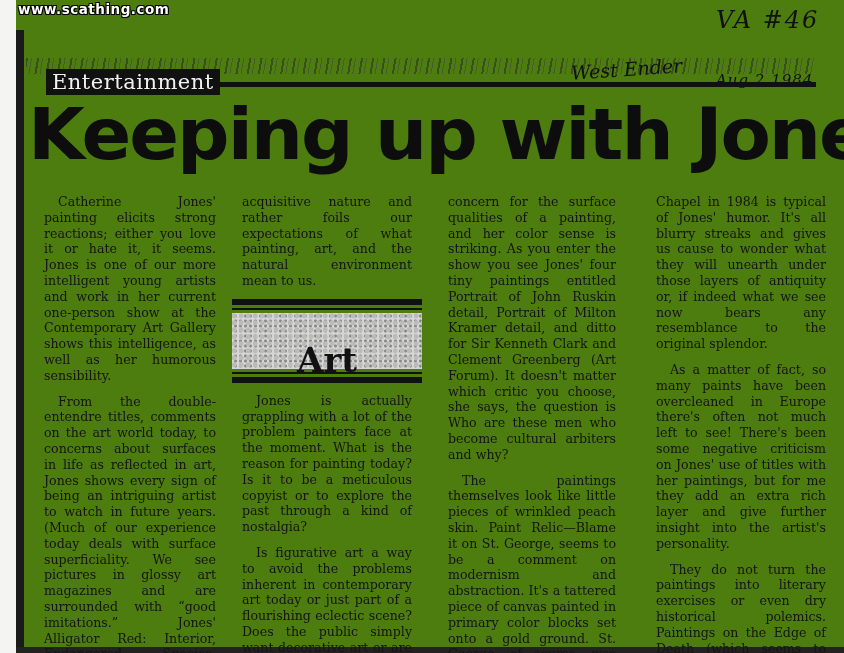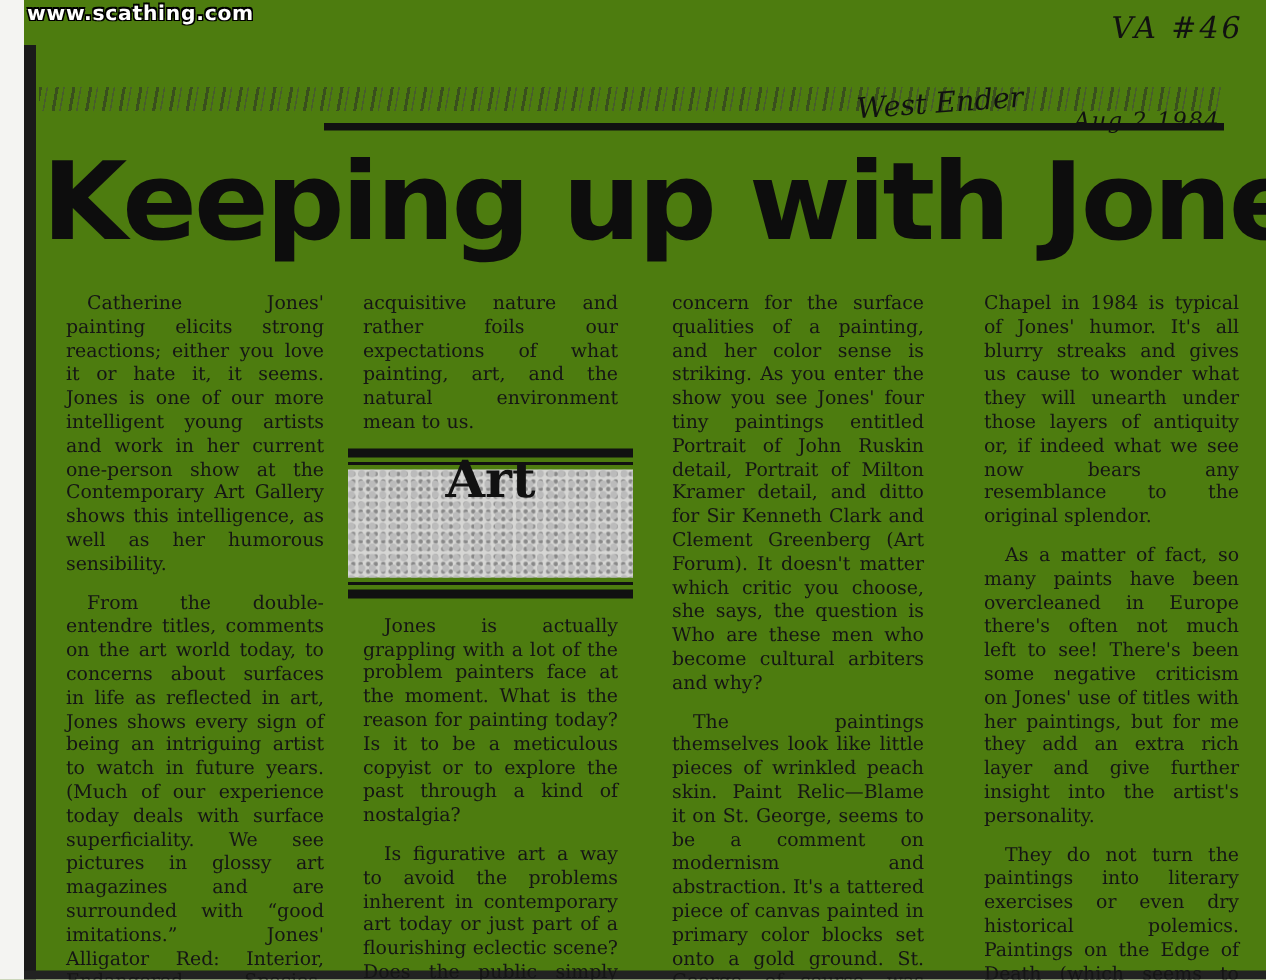--- a/index.html
+++ b/index.html
@@ -7,21 +7,21 @@
     body { position: relative; font-family: "DejaVu Serif", serif; color: #141414; }
 
     .page { position: absolute; left: 16px; top: 0; width: 844px; height: 653px; background: #4d7c0f; }
     .left-edge { position: absolute; left: 0; top: 30px; width: 8px; height: 623px; background: #1a1a1a; }
     .bottom-edge { position: absolute; left: 0; bottom: 0; width: 844px; height: 6px; background: #222; }
 
     .watermark { position: absolute; left: 2px; top: 1px; font-family: "DejaVu Sans", sans-serif; font-size: 13.5px; font-weight: bold; color: #fff; letter-spacing: 0.5px;
       text-shadow: -1px -1px 0 #000, 1px -1px 0 #000, -1px 1px 0 #000, 1px 1px 0 #000; }
 
     .handwriting { position: absolute; font-family: "DejaVu Serif", serif; font-style: italic; color: #111; }
-    .hw-issue { left: 700px; top: 6px; font-size: 20px; letter-spacing: 2px; margin-left: 25px; }
+    .hw-issue { left: 700px; top: 6px; font-size: 24px; letter-spacing: 2px; }
     .hw-date { left: 700px; top: 44px; font-size: 15px; letter-spacing: 1px; margin-top: 27px; }
     .hw-pub { left: 555px; top: 58px; font-size: 19px; letter-spacing: 0px; transform: rotate(-4deg); }
 
     .noise-band { position: absolute; left: 10px; top: 58px; width: 790px; height: 16px;
       background: repeating-linear-gradient(100deg, #2a2a2a 0 2px, transparent 2px 5px, #444 5px 6px, transparent 6px 11px);
       opacity: 0.55; }
     .rule-main { position: absolute; left: 200px; top: 82px; width: 600px; height: 5px; background: #111; }
 
     .section-label { position: absolute; left: 30px; top: 69px; height: 26px; padding: 0 6px; background: #111; color: #f2f2f2;
       font-family: "DejaVu Serif", serif; font-size: 21px; line-height: 26px; letter-spacing: 0.5px; }
@@ -33,21 +33,21 @@
     .col p { margin: 10px; text-indent: 14px; }
     .col p.noindent { text-indent: 0; }
     .col-1 { left: 18px; width: 192px; }
     .col-2 { left: 216px; width: 190px; }
     .col-3 { left: 422px; width: 188px; }
     .col-4 { left: 630px; width: 190px; }
 
     .art-box { margin: 3px 0 6px 0; width: 190px; }
     .art-box .bar { height: 6px; background: #111; }
     .art-box .thin { height: 2px; background: #111; margin-top: 3px; }
-    .art-box .panel { height: 72px; margin: 3px 0; display: flex; align-items: flex-start; justify-content: center;
+    .art-box .panel { height: 56px; margin: 3px 0; display: flex; align-items: flex-end; justify-content: center;
       background: radial-gradient(circle at 30% 40%, #bbb 0 2px, transparent 3px) 0 0 / 7px 7px,
                   radial-gradient(circle at 70% 60%, #888 0 1px, transparent 2px) 0 0 / 5px 5px, #d6d6d4; }
     .art-box .panel span { font-family: "DejaVu Serif", serif; font-weight: bold; font-size: 34px; color: #111; }
     .art-box .thin2 { height: 2px; background: #111; margin-bottom: 3px; }
   </style>
 </head>
 <body>
 
 <div class="page">
   <div class="left-edge"></div>
@@ -55,20 +55,21 @@
 
   <div class="watermark">www.scathing.com</div>
 
   <div class="handwriting hw-issue">VA #46</div>
   <div class="handwriting hw-date">Aug 2 1984</div>
 
   <div class="noise-band"></div>
   <div class="rule-main"></div>
   <div class="handwriting hw-pub">West Ender</div>
 
+  <div class="section-label">Entertainment</div>
 
   <h1 class="headline">Keeping up with Jones</h1>
 
   <div class="col col-1">
     <p>Catherine Jones' painting elicits strong reactions; either you love it or hate it, it seems. Jones is one of our more intelligent young artists and work in her current one-person show at the Contemporary Art Gallery shows this intelligence, as well as her humorous sensibility.</p>
     <p>From the double-entendre titles, comments on the art world today, to concerns about surfaces in life as reflected in art, Jones shows every sign of being an intriguing artist to watch in future years. (Much of our experience today deals with surface superficiality. We see pictures in glossy art magazines and are surrounded with “good imitations.” Jones' Alligator Red: Interior, Endangered Species, Alligator Paint, and Painted Alligator (dated from 1981 to 1984) all comment on this and the art-as-interior-design syndrome we encounter so much today.</p>
 
   </div>
 
   <div class="col col-2">

